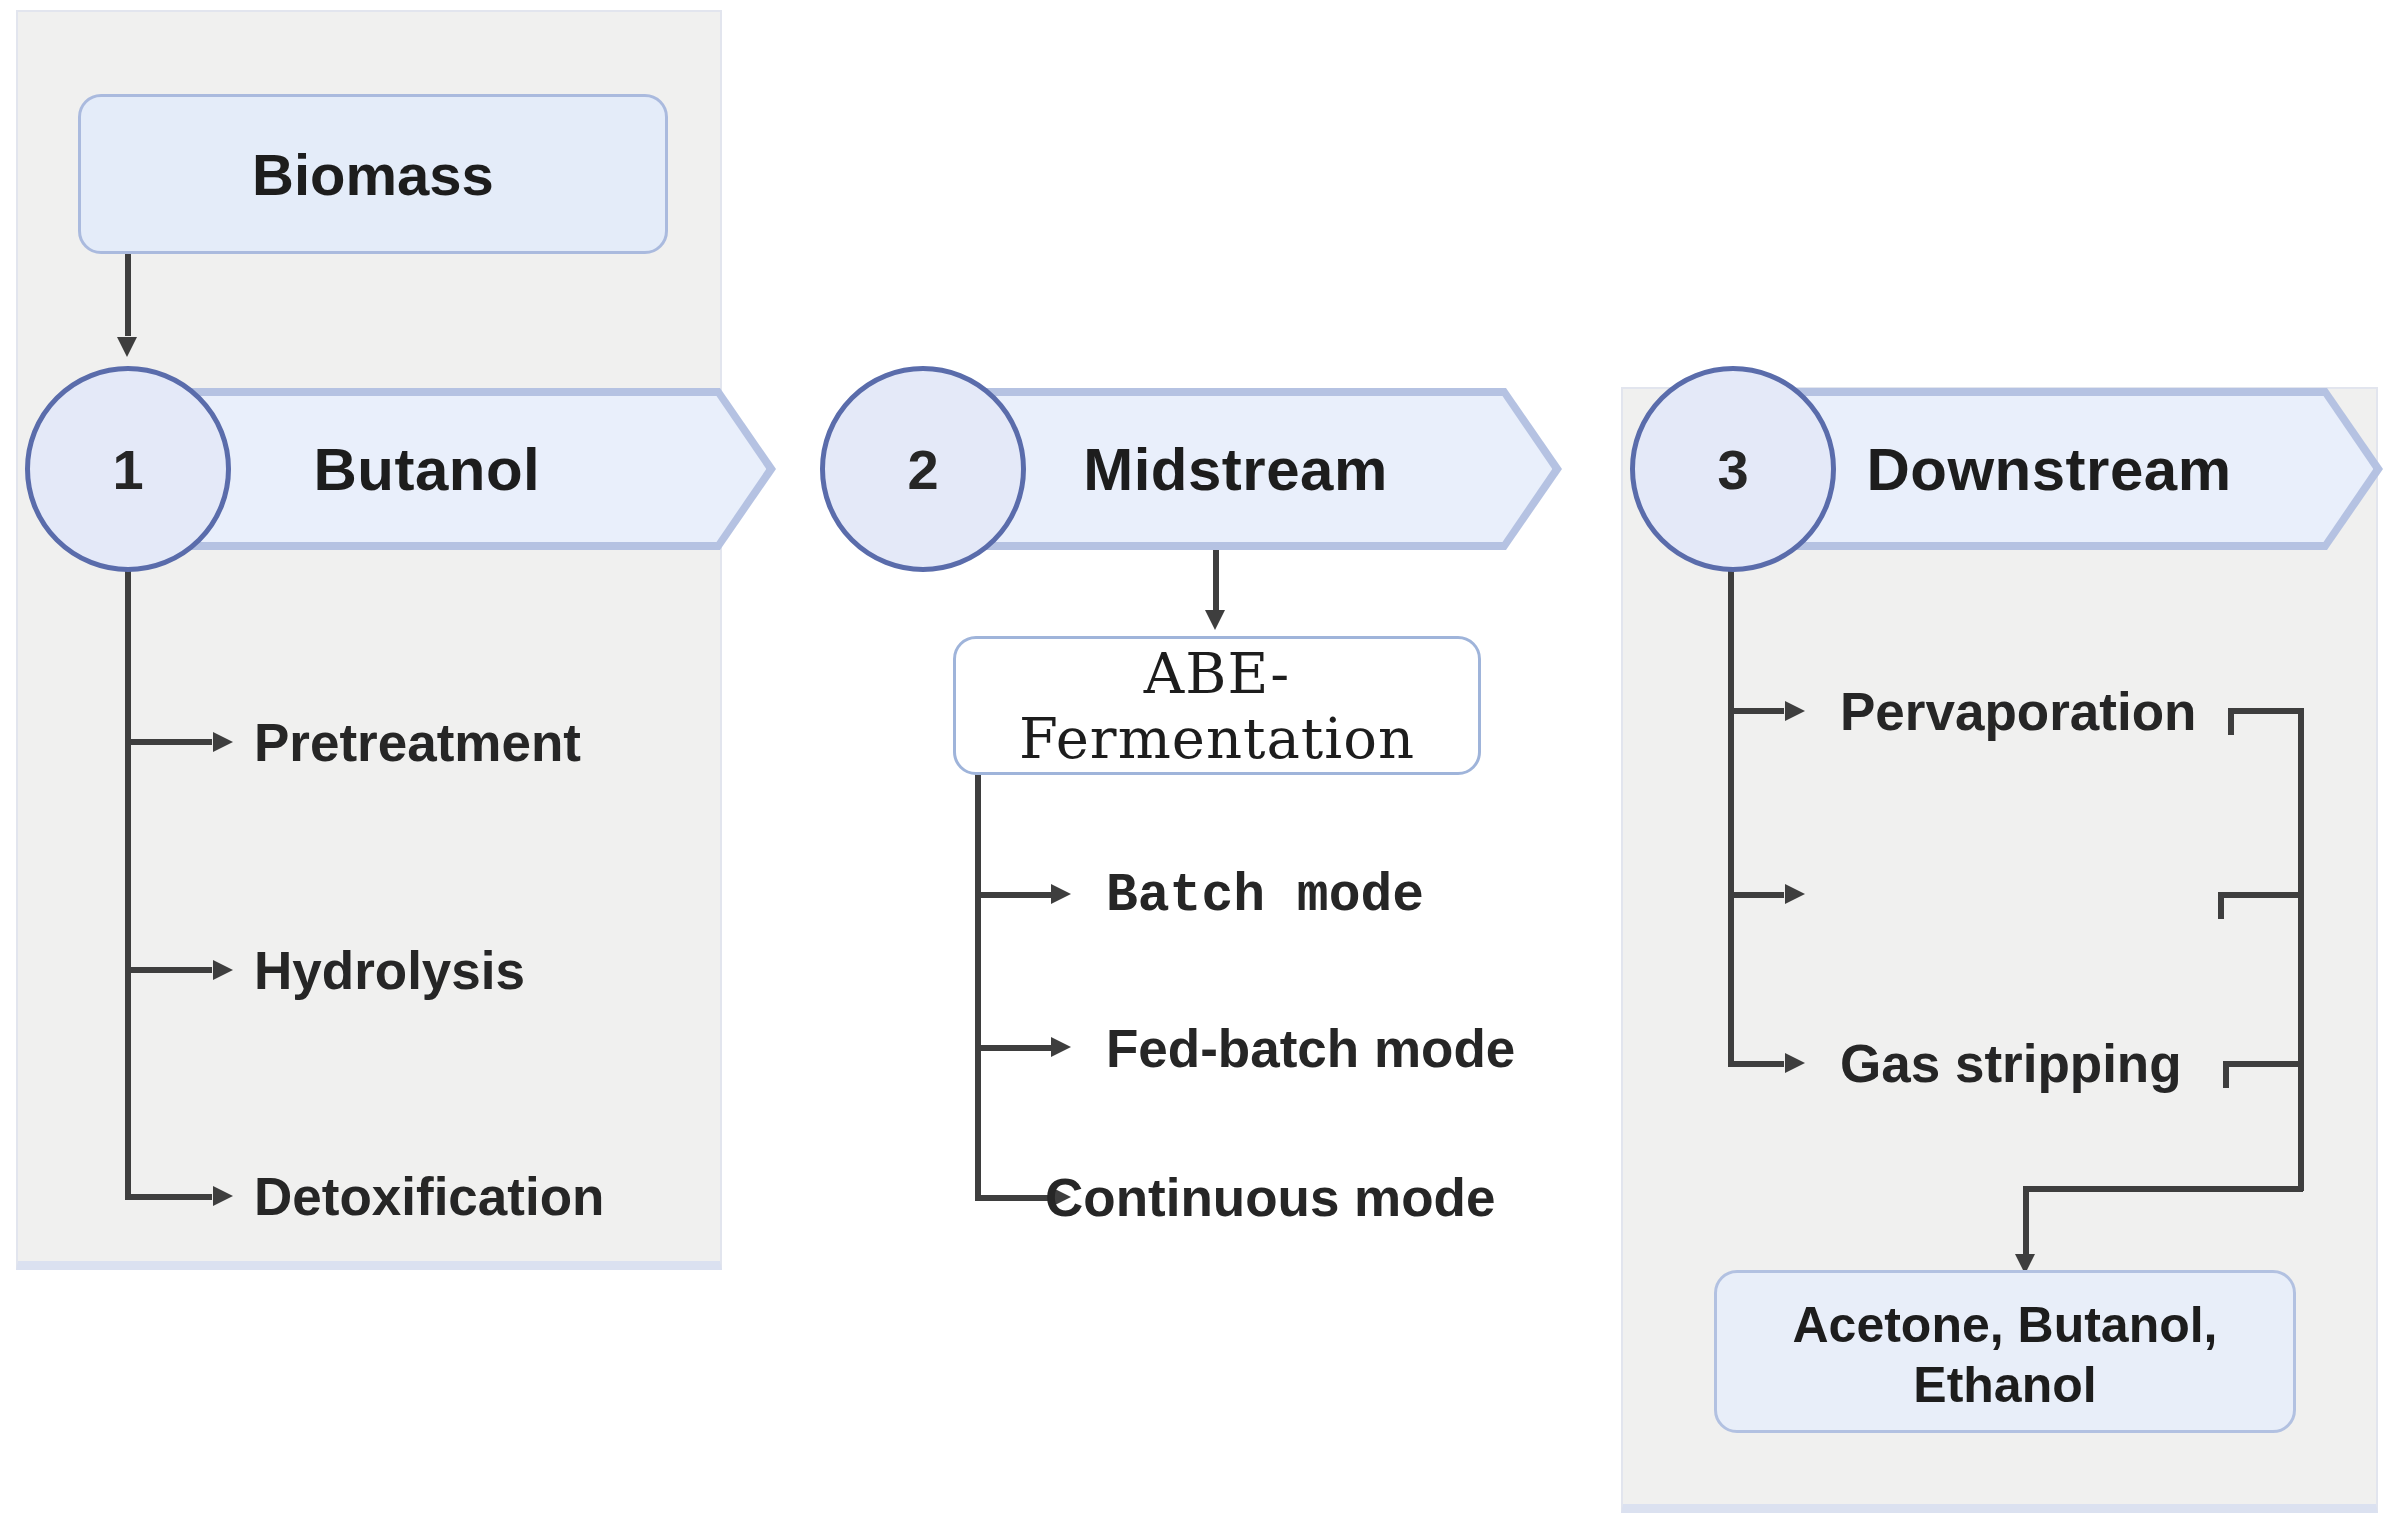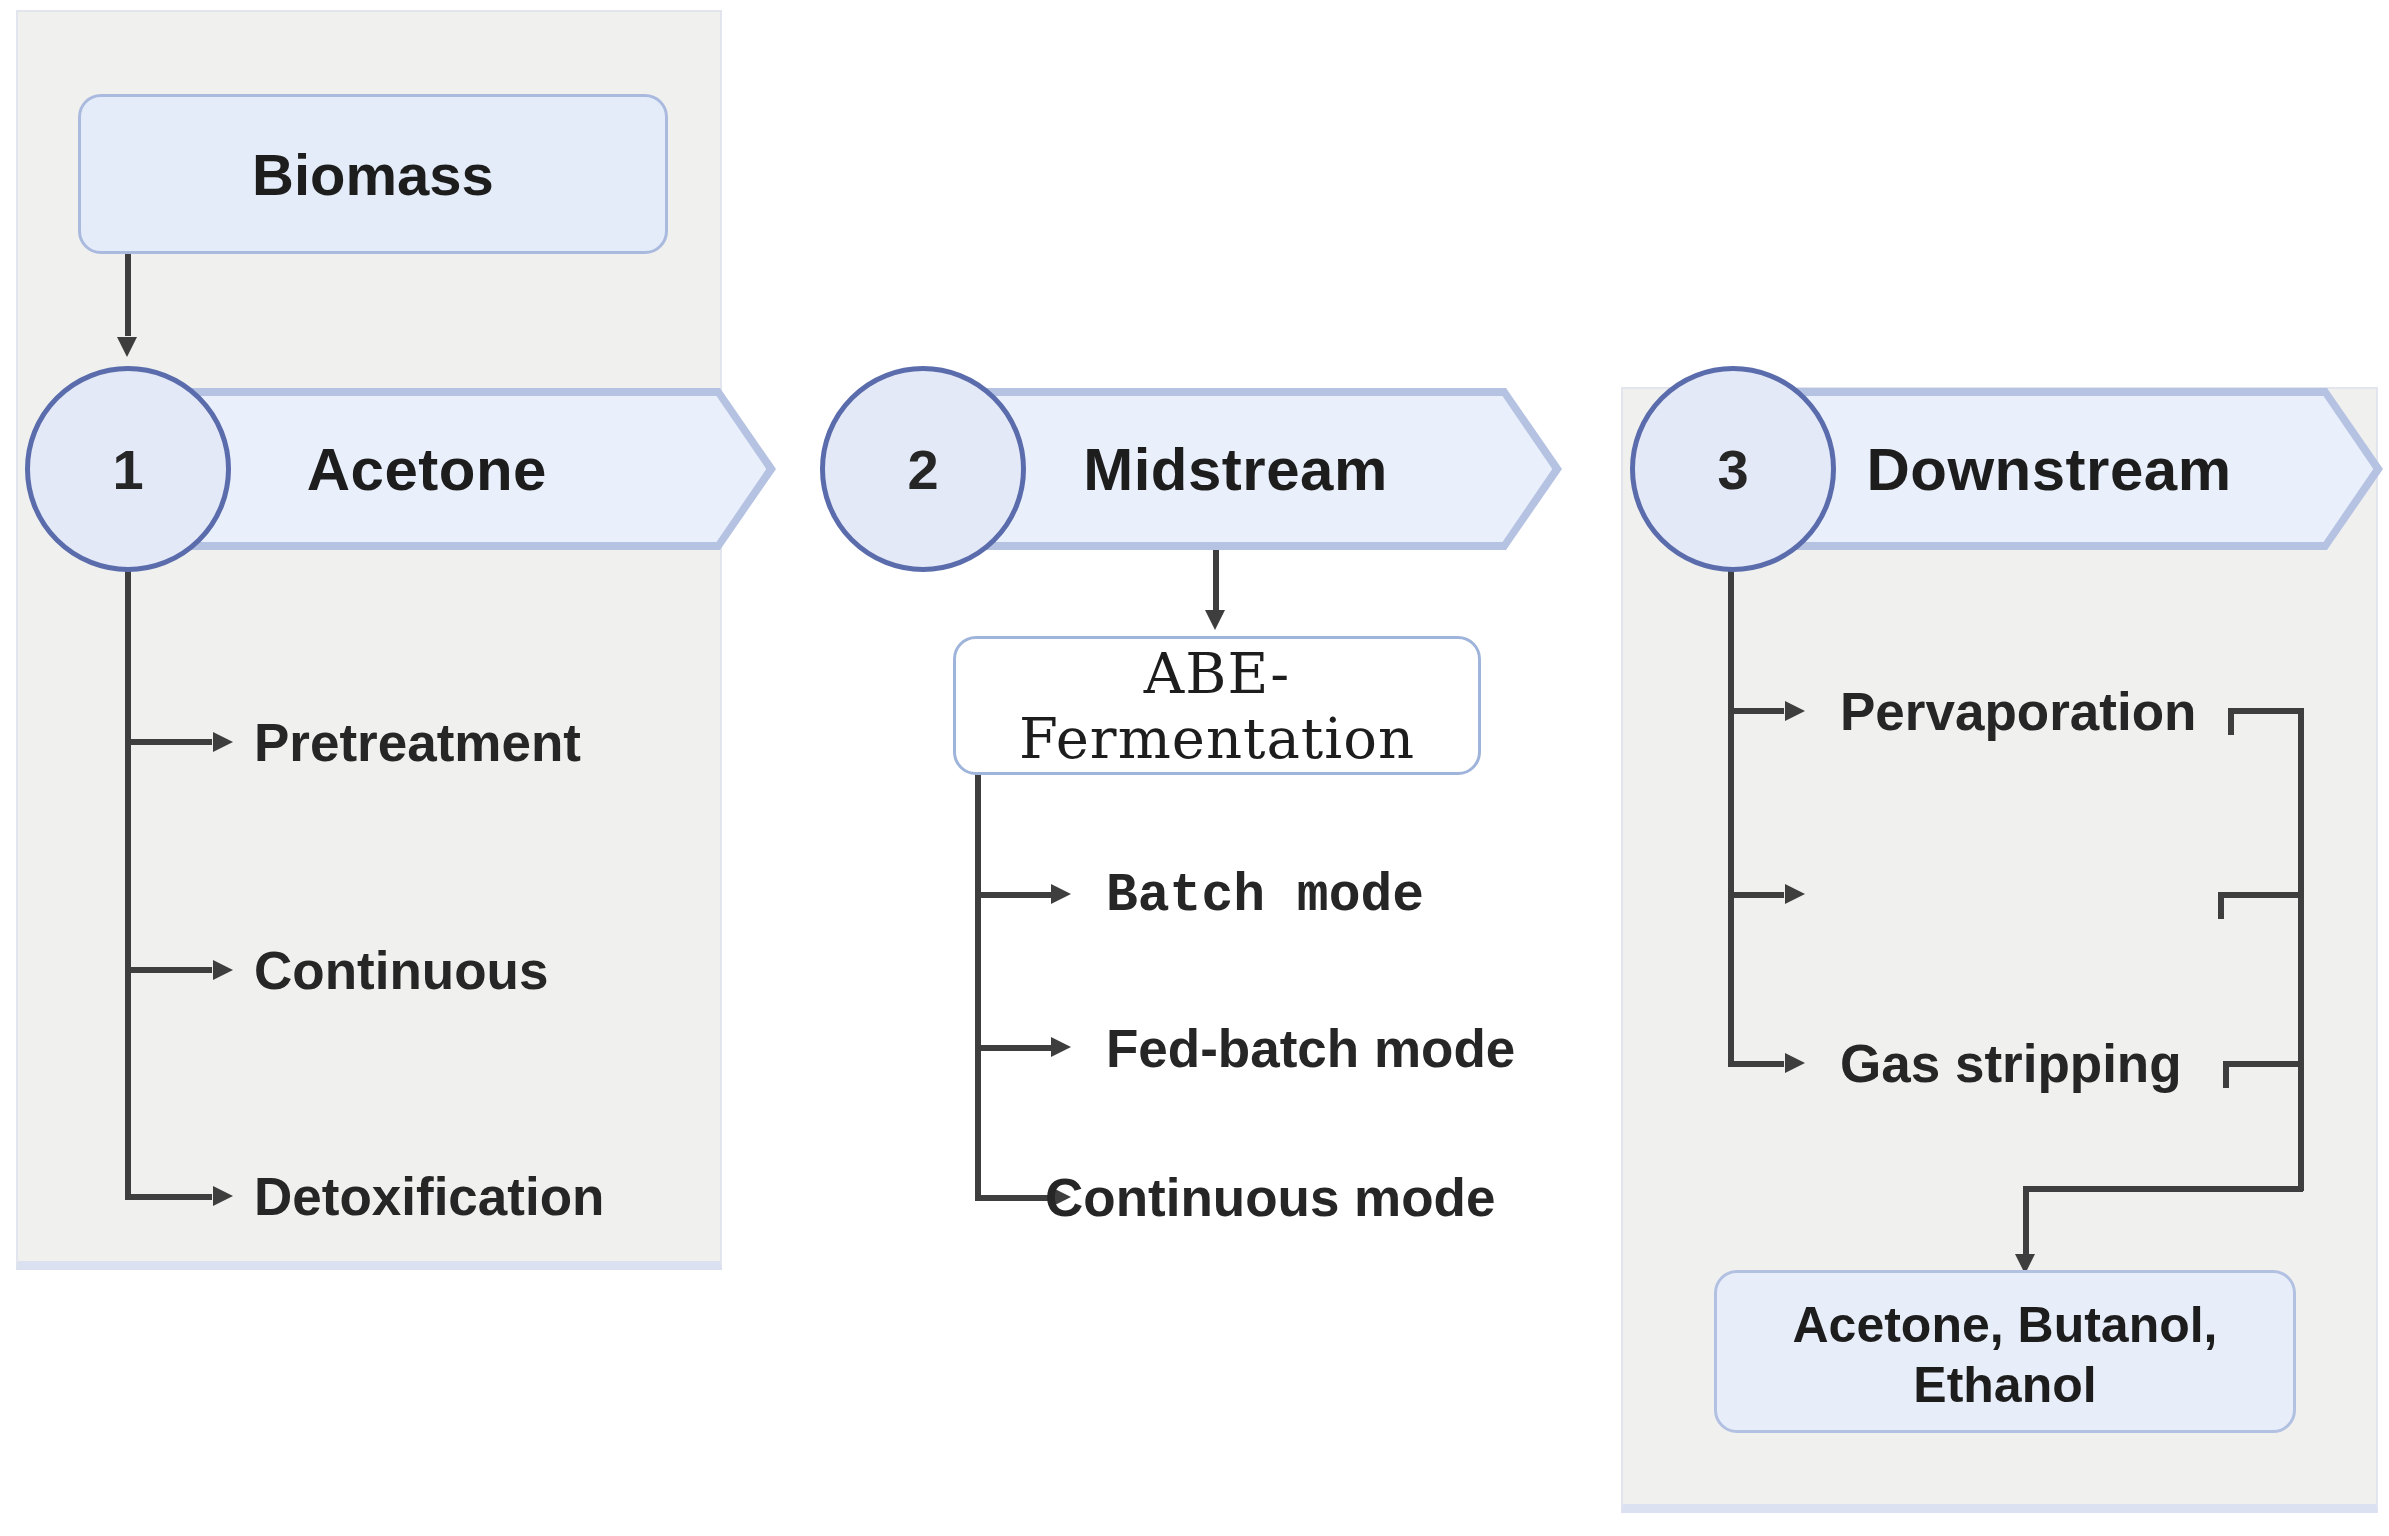--- a/index.html
+++ b/index.html
@@ -76,21 +76,21 @@
   <div class="box box-biomass" style="left:78px;top:94px;width:590px;height:160px;">
     <span>Biomass</span>
   </div>
 
   <div class="vline" style="left:125px;top:254px;height:82px;"></div>
   <div class="arrow-down" style="left:117px;top:337px;"></div>
 
   <div class="banner" style="left:130px;top:388px;width:646px;height:162px;">
     <div class="shape"></div>
     <div class="shape-inner"></div>
-    <span class="banner-label" style="padding-left:9.7px;">Acetone</span>
+    <span class="banner-label" style="padding-left:9.7px;">Butanol</span>
   </div>
   <div class="banner" style="left:1733px;top:388px;width:650px;height:162px;">
     <div class="shape"></div>
     <div class="shape-inner"></div>
     <span class="banner-label" style="padding-left:44px;">Downstream</span>
   </div>
   <div class="banner" style="left:922px;top:388px;width:640px;height:162px;">
     <div class="shape"></div>
     <div class="shape-inner"></div>
     <span class="banner-label" style="padding-left:49px;">Midstream</span>
@@ -105,21 +105,21 @@
   <div class="circle" style="left:1630px;top:366px;">
     <span class="num">3</span>
   </div>
 
   <div class="vline" style="left:125px;top:569px;height:631px;"></div>
   <div class="hline" style="left:125px;top:739px;width:87px;"></div>
   <div class="arrow-right" style="left:213px;top:732px;"></div>
   <div class="item-label" style="left:254px;top:713px;">Pretreatment</div>
   <div class="hline" style="left:125px;top:967px;width:87px;"></div>
   <div class="arrow-right" style="left:213px;top:960px;"></div>
-  <div class="item-label" style="left:254px;top:941px;">Continuous</div>
+  <div class="item-label" style="left:254px;top:941px;">Hydrolysis</div>
   <div class="hline" style="left:125px;top:1194px;width:87px;"></div>
   <div class="arrow-right" style="left:213px;top:1186px;"></div>
   <div class="item-label" style="left:254px;top:1167px;">Detoxification</div>
 
   <div class="vline" style="left:1213px;top:550px;height:60px;"></div>
   <div class="arrow-down" style="left:1205px;top:610px;"></div>
   <div class="box box-abe" style="left:953px;top:636px;width:528px;height:139px;">
     <span>ABE-Fermentation</span>
   </div>
   <div class="vline" style="left:975px;top:774px;height:426px;"></div>

